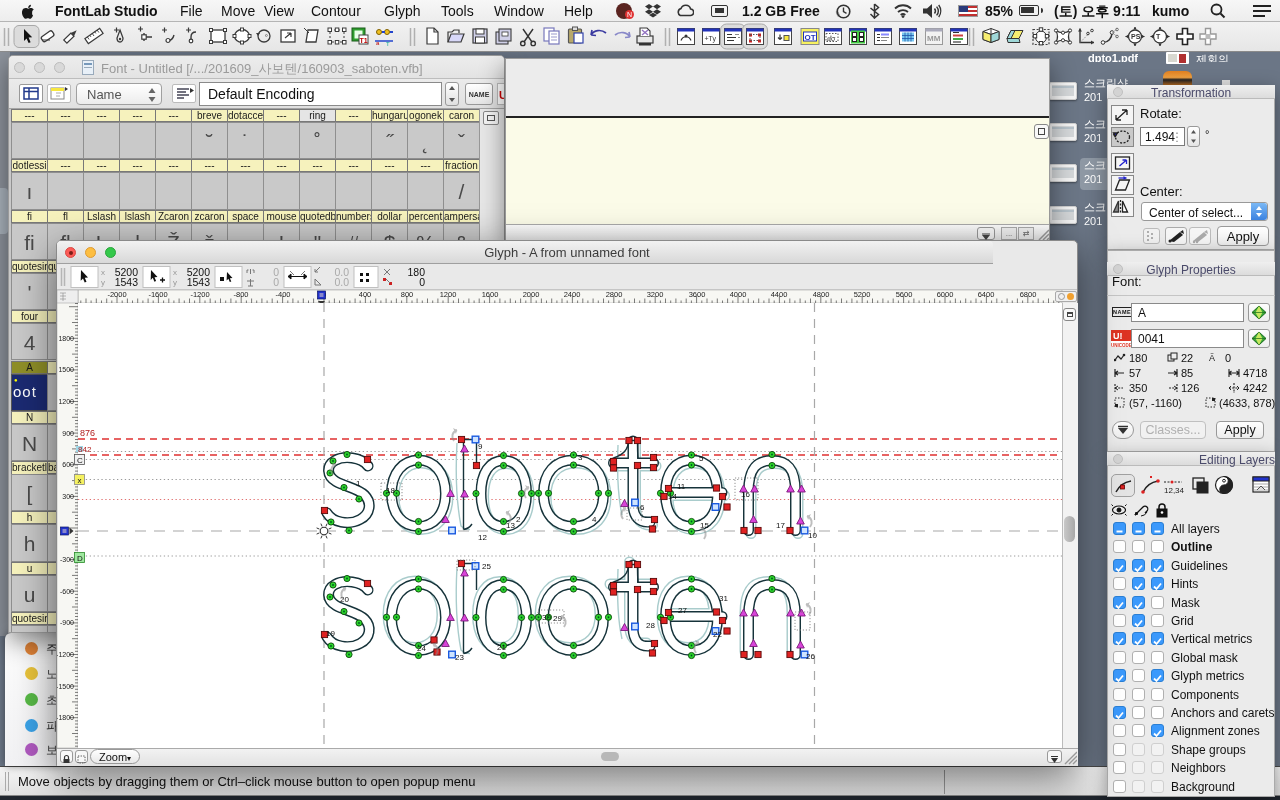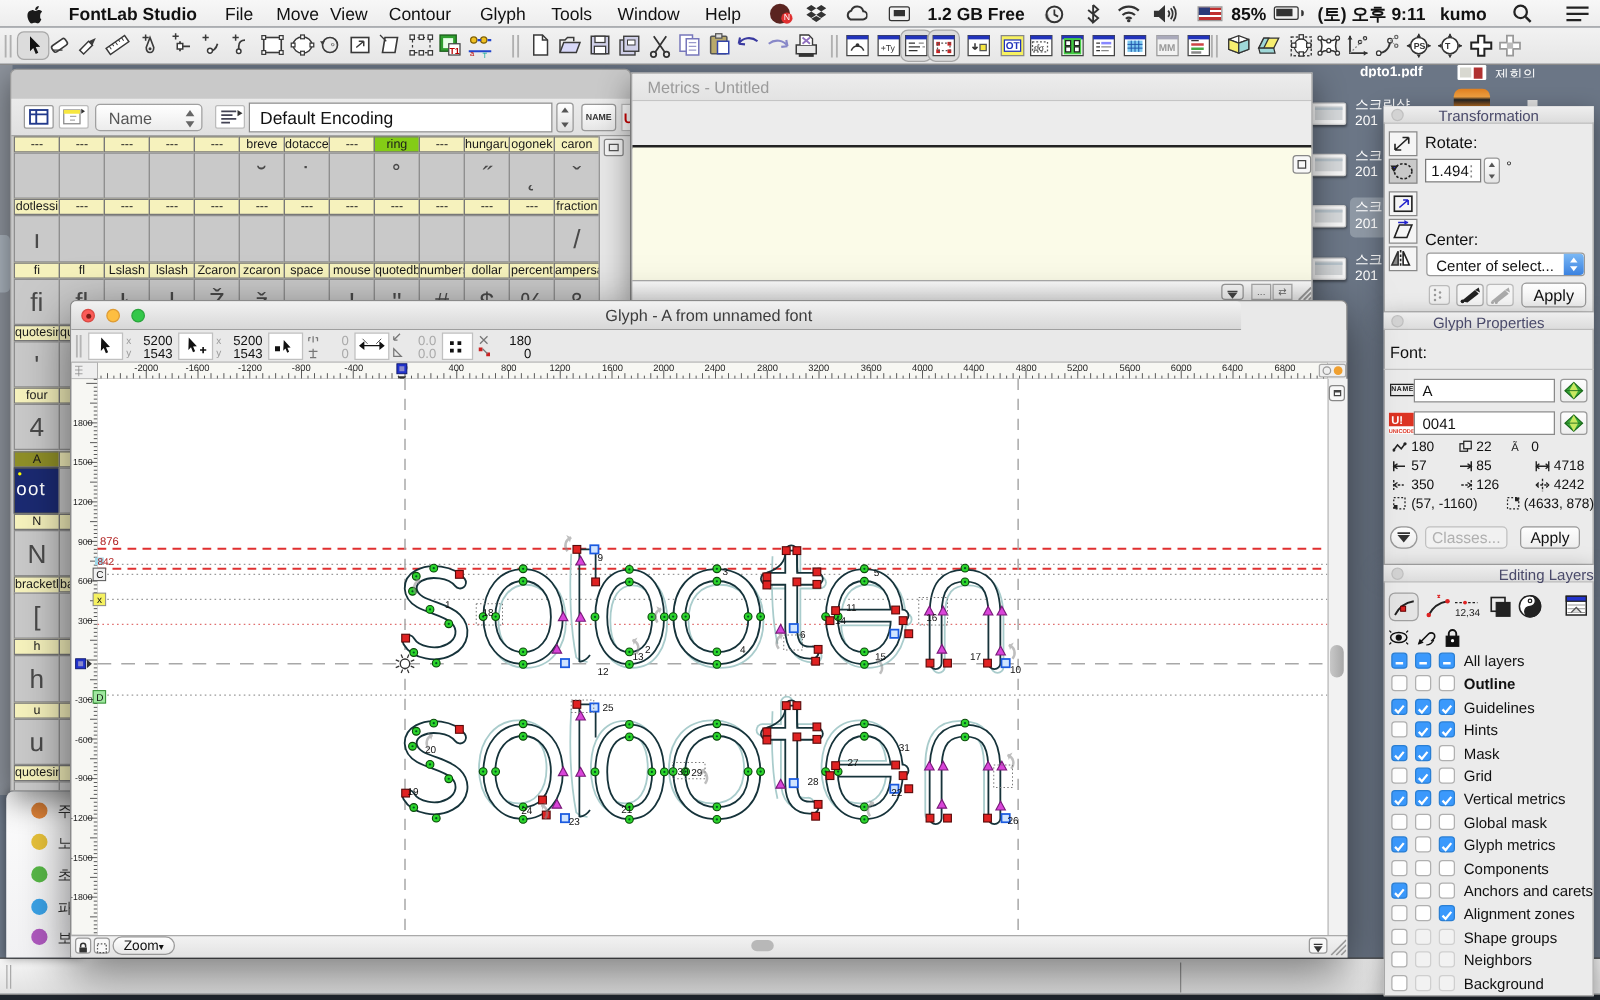--- a/index.html
+++ b/index.html
@@ -41,20 +41,21 @@
 <div class="abs" style="left:1049px;top:206px;width:28px;height:18px;background:#f5f5f5;border:1px solid #d0d0d0;border-radius:2px;box-shadow:0 1px 2px rgba(0,0,0,.4)">
     <div class="abs" style="left:2px;top:2px;width:22px;height:11px;background:#d5d8da"></div>
     <div class="abs" style="left:2px;top:3px;width:22px;height:2px;background:#b8c4cc"></div>
   </div>
 <div class="abs" style="left:1084px;top:200px;width:26px;height:13px;color:#fff;font-size:11px;overflow:hidden;white-space:nowrap">스크</div>
 <div class="abs" style="left:1084px;top:215px;width:26px;height:13px;color:#fff;font-size:11px;overflow:hidden">201</div>
 <div class="abs" style="left:0;top:766px;width:1280px;height:30px;background:linear-gradient(#f7f7f7,#e2e2e2);border-top:1.5px solid #4a4a4a;border-bottom:1px solid #888">
     <div class="abs" style="left:5px;top:5px;width:1px;height:19px;background:#aaa"></div>
     <div class="abs" style="left:8px;top:5px;width:1px;height:19px;background:#aaa"></div>
     <div class="abs" style="left:944px;top:3px;width:1px;height:24px;background:#999"></div>
+    <div class="abs" style="left:18px;top:7px;font-size:13px;color:#111">Move objects by dragging them or Ctrl–click mouse button to open popup menu</div>
   </div>
 <div class="abs" style="left:0;top:0;width:1280px;height:22px;background:linear-gradient(#f7f7f7,#ededed);border-bottom:1px solid #b5b5b5;z-index:50">
 <svg class="abs" style="left:21px;top:3px" width="15" height="16" viewBox="0 0 15 16">
       <path fill="#1a1a1a" d="M10.7 8.6c0-2 1.7-3 1.8-3.1-1-1.4-2.5-1.6-3-1.6-1.3-.1-2.5.8-3.2.8-.7 0-1.7-.8-2.8-.7C2 4 .7 4.8 0 6.1c-1.3 2.4-.3 6 1 7.9.6.9 1.4 2 2.4 1.9 1-.1 1.3-.6 2.5-.6s1.5.6 2.5.6 1.7-.9 2.3-1.8c.7-1 1-2 1-2.1-.1 0-1-.5-1-1.4zM8.6 2.8c.5-.7.9-1.6.8-2.5-.8 0-1.7.5-2.3 1.2-.5.6-.9 1.5-.8 2.4.9.1 1.8-.4 2.3-1.1z" transform="translate(1.5,1.5) scale(0.9)"></path>
     </svg>
 <div class="abs" style="left:55px;top:3px;font-size:14px;font-weight:bold;color:#111">FontLab Studio</div>
 <div class="abs" style="left:180px;top:3px;font-size:14px;font-weight:normal;color:#111">File</div>
 <div class="abs" style="left:221px;top:3px;font-size:14px;font-weight:normal;color:#111">Move</div>
 <div class="abs" style="left:264px;top:3px;font-size:14px;font-weight:normal;color:#111">View</div>
 <div class="abs" style="left:311px;top:3px;font-size:14px;font-weight:normal;color:#111">Contour</div>
@@ -422,20 +423,30 @@
 <div class="abs" style="left:46px;top:641px;width:12px;height:14px;overflow:hidden;font-size:12px;color:#333">주</div>
 <div class="abs" style="left:25px;top:667px;width:13px;height:13px;border-radius:7px;background:#e9c33b"></div>
 <div class="abs" style="left:46px;top:666px;width:12px;height:14px;overflow:hidden;font-size:12px;color:#333">노</div>
 <div class="abs" style="left:25px;top:693px;width:13px;height:13px;border-radius:7px;background:#58b947"></div>
 <div class="abs" style="left:46px;top:692px;width:12px;height:14px;overflow:hidden;font-size:12px;color:#333">초</div>
 <div class="abs" style="left:25px;top:719px;width:13px;height:13px;border-radius:7px;background:#3ba3e8"></div>
 <div class="abs" style="left:46px;top:718px;width:12px;height:14px;overflow:hidden;font-size:12px;color:#333">파</div>
 <div class="abs" style="left:25px;top:743px;width:13px;height:13px;border-radius:7px;background:#b05ac0"></div>
 <div class="abs" style="left:46px;top:742px;width:12px;height:14px;overflow:hidden;font-size:12px;color:#333">보</div>
 <div class="abs" style="left:8px;top:55px;width:497px;height:578px;background:#c9c9c9;border:1px solid #9a9a9a;border-radius:5px 5px 0 0;box-shadow:0 8px 24px rgba(0,0,0,.45);overflow:hidden">
+<div class="abs" style="left:0;top:0;width:497px;height:23px;background:linear-gradient(#ededed,#e3e3e3);border-bottom:1px solid #bdbdbd">
+      <div class="abs" style="left:5px;top:6px;width:11px;height:11px;border-radius:6px;background:#d9d9d9;border:1px solid #bcbcbc"></div>
+      <div class="abs" style="left:25px;top:6px;width:11px;height:11px;border-radius:6px;background:#d9d9d9;border:1px solid #bcbcbc"></div>
+      <div class="abs" style="left:45px;top:6px;width:11px;height:11px;border-radius:6px;background:#d9d9d9;border:1px solid #bcbcbc"></div>
+      <div class="abs" style="left:73px;top:4px;width:12px;height:15px;background:#e8f0f8;border:1px solid #9ab">
+        <div style="margin:2px 1px;height:2px;background:#79b"></div>
+        <div style="margin:2px 1px;height:1px;background:#9ab"></div>
+      </div>
+      <div class="abs" style="left:92px;top:4px;width:400px;font-size:13px;color:#9b9b9b;white-space:nowrap">Font - Untitled [/.../201609_사보텐/160903_saboten.vfb]</div>
+    </div>
 <div class="abs" style="left:0;top:23px;width:497px;height:30px;background:linear-gradient(#ebebeb,#e0e0e0);border-bottom:1px solid #a5a5a5">
 <div class="abs" style="left:10px;top:5px;width:24px;height:19px;background:#fff;border:1px solid #999;border-radius:2px"><svg width="22" height="17">
           <rect x="4" y="3" width="14" height="11" fill="none" stroke="#223a8c" stroke-width="1.5"></rect>
           <path d="M4 6.5h14M9 3v11" stroke="#223a8c" stroke-width="1.5"></path>
         </svg></div>
 <div class="abs" style="left:38px;top:5px;width:24px;height:19px;background:#fff;border:1px solid #bbb;border-radius:2px"><svg width="22" height="17">
           <rect x="3" y="3" width="13" height="11" fill="#fff" stroke="#888"></rect>
           <rect x="3" y="3" width="13" height="3" fill="#f7e740"></rect>
           <path d="M8 8h5M8 11h4" stroke="#aaa"></path>
           <path d="M17 2l3 2-3 2z" fill="#333"></path>
@@ -463,21 +474,21 @@
 </div>
 <div class="abs" style="left:2px;top:53px;width:468px;height:525px;background:#c9c9c9;font-size:10px">
       <div class="abs" style="left:0.0px;top:0.0px;width:37.0px;height:13px;background:#f6f2bd;border:0.5px solid #787878;overflow:hidden;text-align:center;line-height:12px;color:#1a1a1a">---</div>
       <div class="abs" style="left:36.0px;top:0.0px;width:37.0px;height:13px;background:#f6f2bd;border:0.5px solid #787878;overflow:hidden;text-align:center;line-height:12px;color:#1a1a1a">---</div>
       <div class="abs" style="left:72.0px;top:0.0px;width:37.0px;height:13px;background:#f6f2bd;border:0.5px solid #787878;overflow:hidden;text-align:center;line-height:12px;color:#1a1a1a">---</div>
       <div class="abs" style="left:108.0px;top:0.0px;width:37.0px;height:13px;background:#f6f2bd;border:0.5px solid #787878;overflow:hidden;text-align:center;line-height:12px;color:#1a1a1a">---</div>
       <div class="abs" style="left:144.0px;top:0.0px;width:37.0px;height:13px;background:#f6f2bd;border:0.5px solid #787878;overflow:hidden;text-align:center;line-height:12px;color:#1a1a1a">---</div>
       <div class="abs" style="left:180.0px;top:0.0px;width:37.0px;height:13px;background:#f6f2bd;border:0.5px solid #787878;overflow:hidden;text-align:center;line-height:12px;color:#1a1a1a">breve</div>
       <div class="abs" style="left:216.0px;top:0.0px;width:37.0px;height:13px;background:#f6f2bd;border:0.5px solid #787878;overflow:hidden;text-align:center;line-height:12px;color:#1a1a1a">dotacce</div>
       <div class="abs" style="left:252.0px;top:0.0px;width:37.0px;height:13px;background:#f6f2bd;border:0.5px solid #787878;overflow:hidden;text-align:center;line-height:12px;color:#1a1a1a">---</div>
-      <div class="abs" style="left:288.0px;top:0.0px;width:37.0px;height:13px;background:#84cc16;border:0.5px solid #787878;overflow:hidden;text-align:center;line-height:12px;color:#1a1a1a">ring</div>
+      <div class="abs" style="left:288.0px;top:0.0px;width:37.0px;height:13px;background:#e5e5e5;border:0.5px solid #787878;overflow:hidden;text-align:center;line-height:12px;color:#1a1a1a">ring</div>
       <div class="abs" style="left:324.0px;top:0.0px;width:37.0px;height:13px;background:#f6f2bd;border:0.5px solid #787878;overflow:hidden;text-align:center;line-height:12px;color:#1a1a1a">---</div>
       <div class="abs" style="left:360.0px;top:0.0px;width:37.0px;height:13px;background:#f6f2bd;border:0.5px solid #787878;overflow:hidden;text-align:center;line-height:12px;color:#1a1a1a">hungaru</div>
       <div class="abs" style="left:396.0px;top:0.0px;width:37.0px;height:13px;background:#f6f2bd;border:0.5px solid #787878;overflow:hidden;text-align:center;line-height:12px;color:#1a1a1a">ogonek</div>
       <div class="abs" style="left:432.0px;top:0.0px;width:37.0px;height:13px;background:#f6f2bd;border:0.5px solid #787878;overflow:hidden;text-align:center;line-height:12px;color:#1a1a1a">caron</div>
       <div class="abs" style="left:0.0px;top:13.0px;width:37.0px;height:37.3px;background:#c9c9c9;border:0.5px solid #8f8f8f;overflow:hidden;text-align:center;line-height:37px;font-size:21px;color:#4a4a4a"></div>
       <div class="abs" style="left:36.0px;top:13.0px;width:37.0px;height:37.3px;background:#c9c9c9;border:0.5px solid #8f8f8f;overflow:hidden;text-align:center;line-height:37px;font-size:21px;color:#4a4a4a"></div>
       <div class="abs" style="left:72.0px;top:13.0px;width:37.0px;height:37.3px;background:#c9c9c9;border:0.5px solid #8f8f8f;overflow:hidden;text-align:center;line-height:37px;font-size:21px;color:#4a4a4a"></div>
       <div class="abs" style="left:108.0px;top:13.0px;width:37.0px;height:37.3px;background:#c9c9c9;border:0.5px solid #8f8f8f;overflow:hidden;text-align:center;line-height:37px;font-size:21px;color:#4a4a4a"></div>
       <div class="abs" style="left:144.0px;top:13.0px;width:37.0px;height:37.3px;background:#c9c9c9;border:0.5px solid #8f8f8f;overflow:hidden;text-align:center;line-height:37px;font-size:21px;color:#4a4a4a"></div>
       <div class="abs" style="left:180.0px;top:13.0px;width:37.0px;height:37.3px;background:#c9c9c9;border:0.5px solid #8f8f8f;overflow:hidden;text-align:center;line-height:37px;font-size:21px;color:#4a4a4a">˘</div>
@@ -751,23 +762,20 @@
       <div class="abs" style="left:360.0px;top:516.0px;width:37.0px;height:37.3px;background:#c9c9c9;border:0.5px solid #8f8f8f;overflow:hidden;text-align:center;line-height:37px;font-size:21px;color:#4a4a4a">&gt;</div>
       <div class="abs" style="left:396.0px;top:516.0px;width:37.0px;height:37.3px;background:#c9c9c9;border:0.5px solid #8f8f8f;overflow:hidden;text-align:center;line-height:37px;font-size:21px;color:#4a4a4a">?</div>
       <div class="abs" style="left:432.0px;top:516.0px;width:37.0px;height:37.3px;background:#c9c9c9;border:0.5px solid #8f8f8f;overflow:hidden;text-align:center;line-height:37px;font-size:21px;color:#4a4a4a">@</div>
     </div>
 <div class="abs" style="left:470px;top:53px;width:27px;height:525px;background:#e8e8e8;border-left:1px solid #999"></div>
 <div class="abs" style="left:474px;top:55px;width:16px;height:14px;background:#f5f5f5;border:1px solid #888;border-radius:2px">
       <div style="margin:3px;width:8px;height:6px;border:1px solid #555"></div>
     </div>
 </div>
 <div class="abs" style="left:505px;top:58px;width:545px;height:185px;background:#ececec;border:1px solid #9a9a9a;box-shadow:0 8px 24px rgba(0,0,0,.45)">
-<div class="abs" style="left:0;top:0;width:543px;height:22px;background:linear-gradient(#ededed,#e3e3e3);border-bottom:1px solid #c5c5c5">
-      <div class="abs" style="left:12px;top:3px;font-size:13px;color:#9b9b9b">Metrics - Untitled</div>
-    </div>
 <div class="abs" style="left:0;top:22px;width:543px;height:35px;background:#ececec"></div>
 <div class="abs" style="left:0;top:57px;width:543px;height:2.5px;background:#222"></div>
 <div class="abs" style="left:0;top:59px;width:543px;height:106px;background:#fbfbe8"></div>
 <div class="abs" style="left:528px;top:65px;width:15px;height:15px;background:#f8f8f8;border:1px solid #888;border-radius:3px">
       <div style="margin:3px;width:7px;height:7px;border:1.5px solid #444"></div>
     </div>
 <div class="abs" style="left:0;top:165px;width:543px;height:18px;background:linear-gradient(#fdfdfd,#e8e8e8);border-top:1px solid #aaa">
       <div class="abs" style="left:471px;top:2px;width:18px;height:13px;background:#f8f8f8;border:1px solid #999;border-radius:3px;text-align:center"><svg width="10" height="9">
           <path d="M1 2h8l-4 5z" fill="#444"></path>
           <path d="M1 1h8" stroke="#444"></path>
@@ -846,21 +854,21 @@
       <circle cx="4" cy="13" r="1.5" fill="#222"></circle>
     </svg></div>
 <div class="abs" style="left:1189px;top:227px;width:22px;height:18px;background:#f5f5f5;border:1px solid #bbb;border-radius:3px"><svg width="20" height="16">
       <path d="M3 13 14 4l3 3-9 7z" fill="#aaa"></path>
       <path d="M14 4l3-2 1 4z" fill="#aaa"></path>
       <circle cx="4" cy="14" r="1.2" fill="#aaa"></circle>
       <circle cx="7" cy="14" r="1.2" fill="#aaa"></circle>
     </svg></div>
 <div class="abs" style="left:1217px;top:226px;width:52px;height:20px;background:linear-gradient(#fefefe,#ededed);border:1px solid #999;border-radius:4px;font-size:13px;color:#111;text-align:center;line-height:19px">Apply</div>
 <div class="abs" style="left:1107px;top:250px;width:168px;height:202px;background:#ebebeb;border:1px solid #aaa;box-shadow:0 6px 18px rgba(0,0,0,.4)"></div>
-<div class="abs" style="left:1107px;top:250px;width:168px;height:14px;background:linear-gradient(#efefef,#dcdcdc);border-bottom:1px solid #bbb">
+<div class="abs" style="left:1107px;top:262px;width:168px;height:14px;background:linear-gradient(#efefef,#dcdcdc);border-bottom:1px solid #bbb">
     <div class="abs" style="left:6px;top:2px;width:10px;height:10px;border-radius:6px;background:#d3d3d3;border:1px solid #c0c0c0"></div>
     <div class="abs" style="left:0;top:1px;width:168px;text-align:center;font-size:12px;color:#4a4a6a">Glyph Properties</div>
   </div>
 <div class="abs" style="left:1112px;top:274px;font-size:13px;color:#111">Font:</div>
 <div class="abs" style="left:1107px;top:295px;width:168px;height:1px;background:#c5c5c5"></div>
 <div class="abs" style="left:1112px;top:307px;width:20px;height:10px;border:1px solid #222;font-size:5.5px;font-weight:bold;text-align:center;line-height:8px;color:#111;letter-spacing:0.5px">NAME</div>
 <div class="abs" style="left:1131px;top:303px;width:113px;height:19px;background:#fff;border:1px solid #8a8a8a;font-size:12px;color:#111">
     <span style="position:absolute;left:6px;top:2px">A</span>
   </div>
 <div class="abs" style="left:1248px;top:303px;width:22px;height:19px;background:linear-gradient(#fdfdfd,#eee);border:1px solid #999;border-radius:3px"><svg width="20" height="17">

